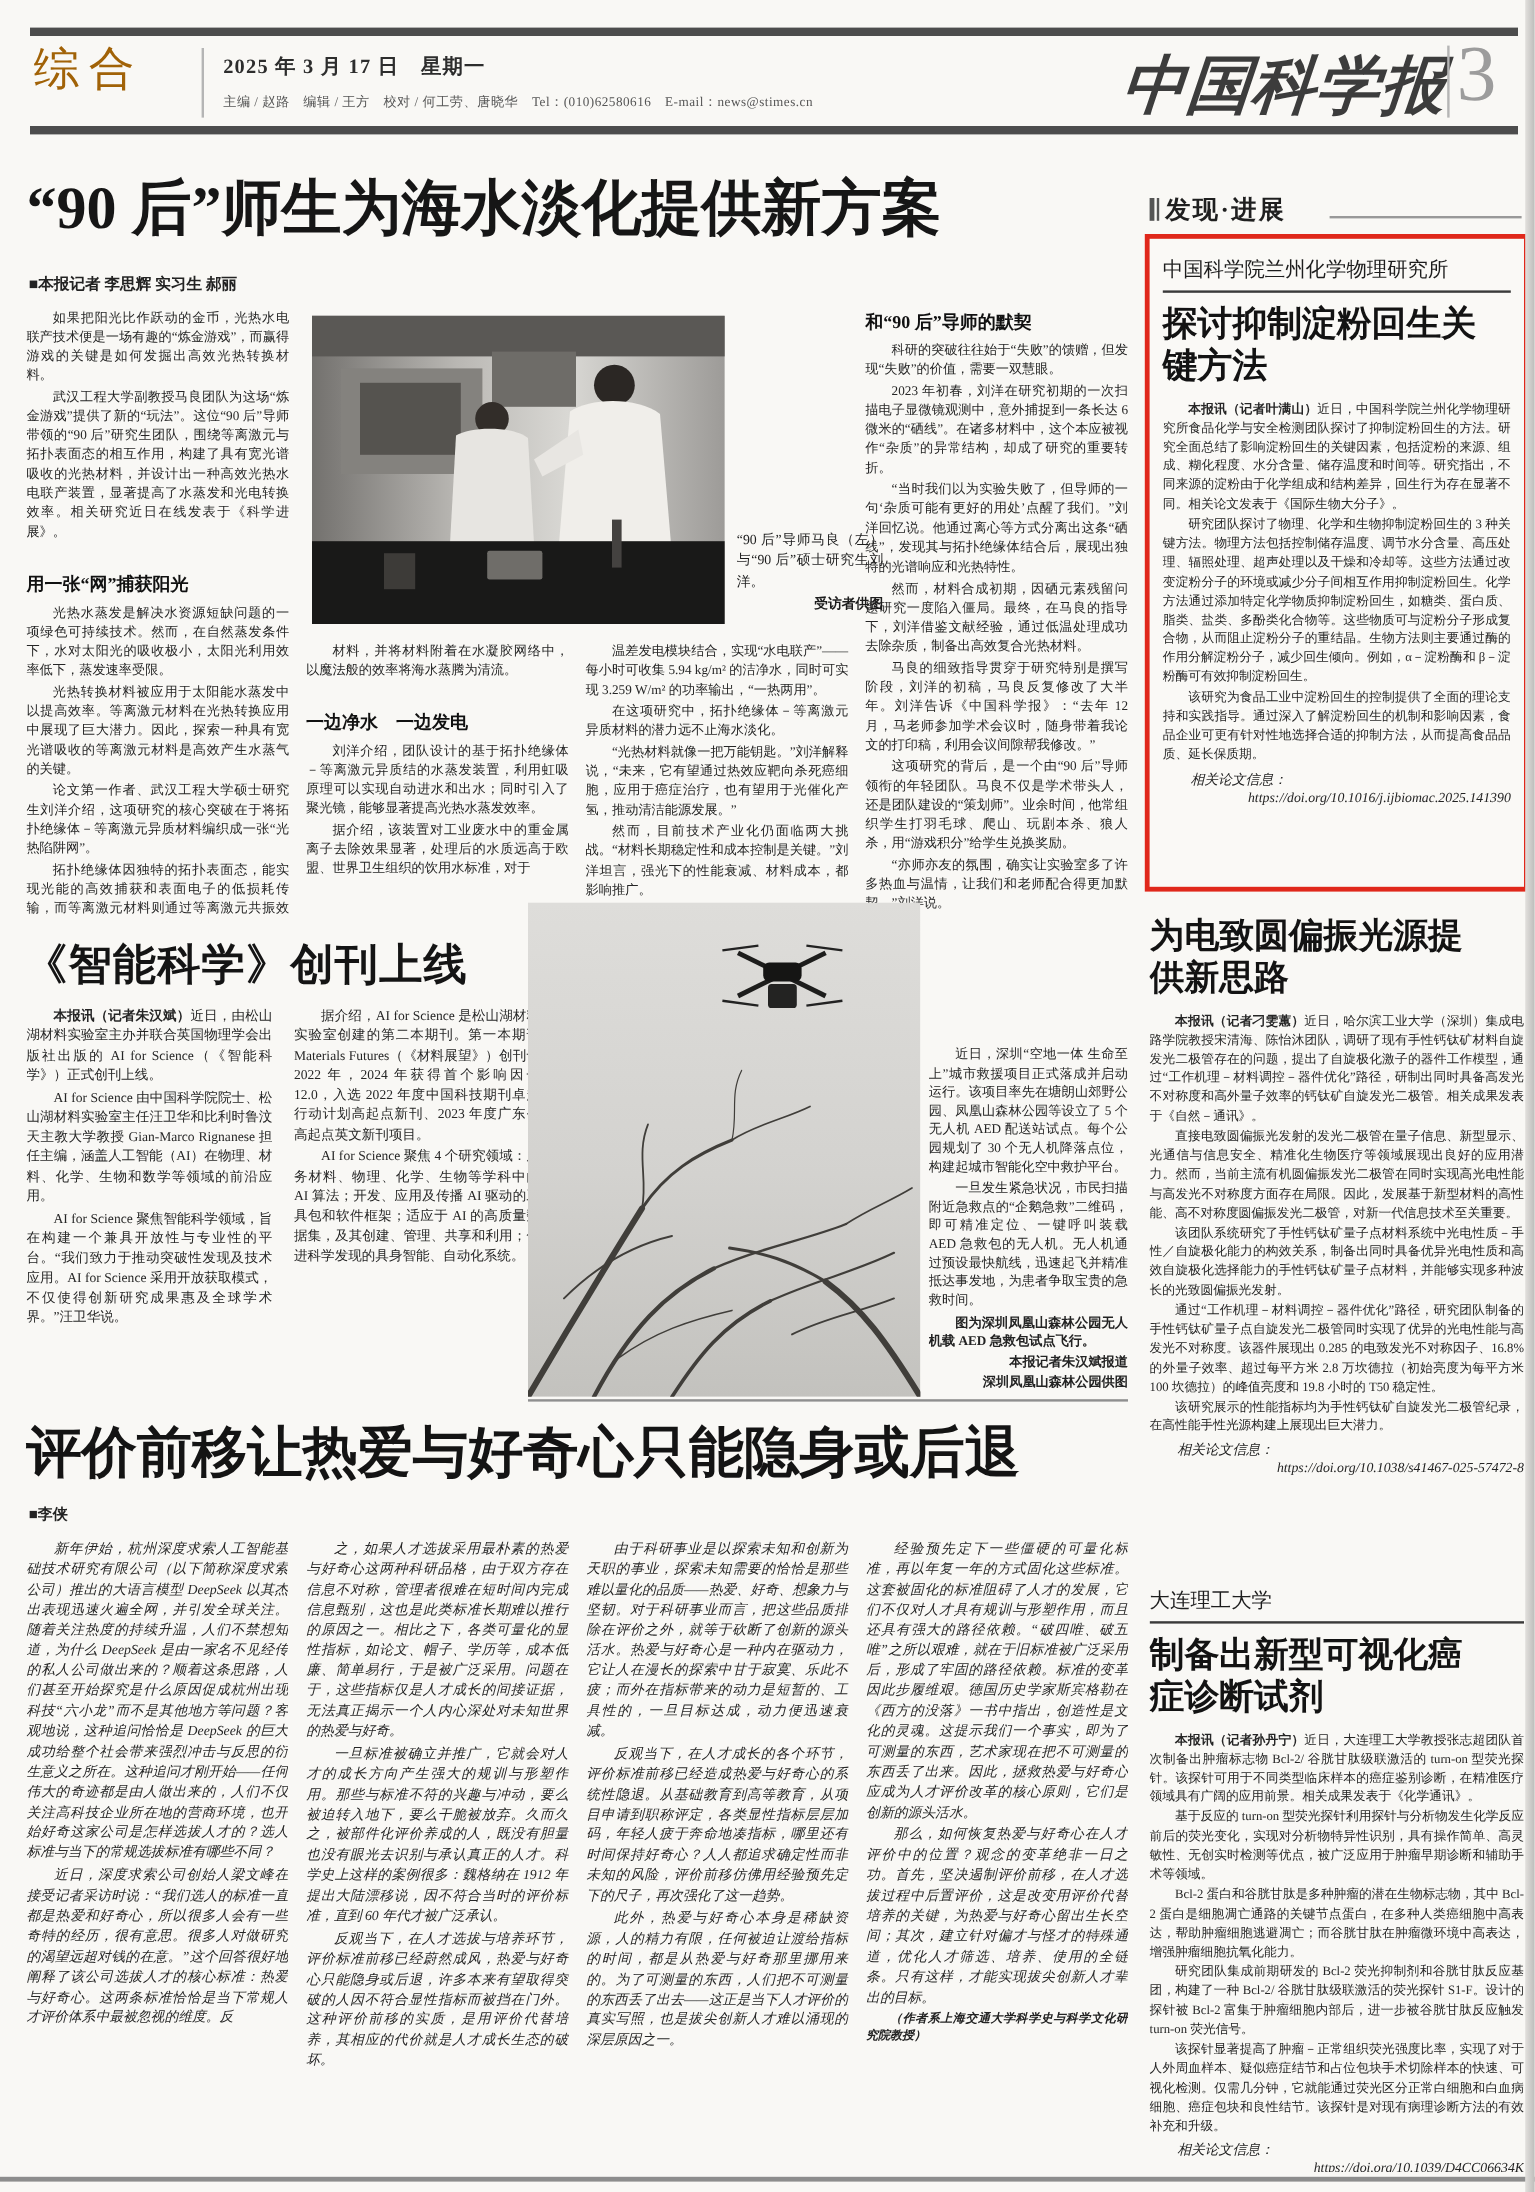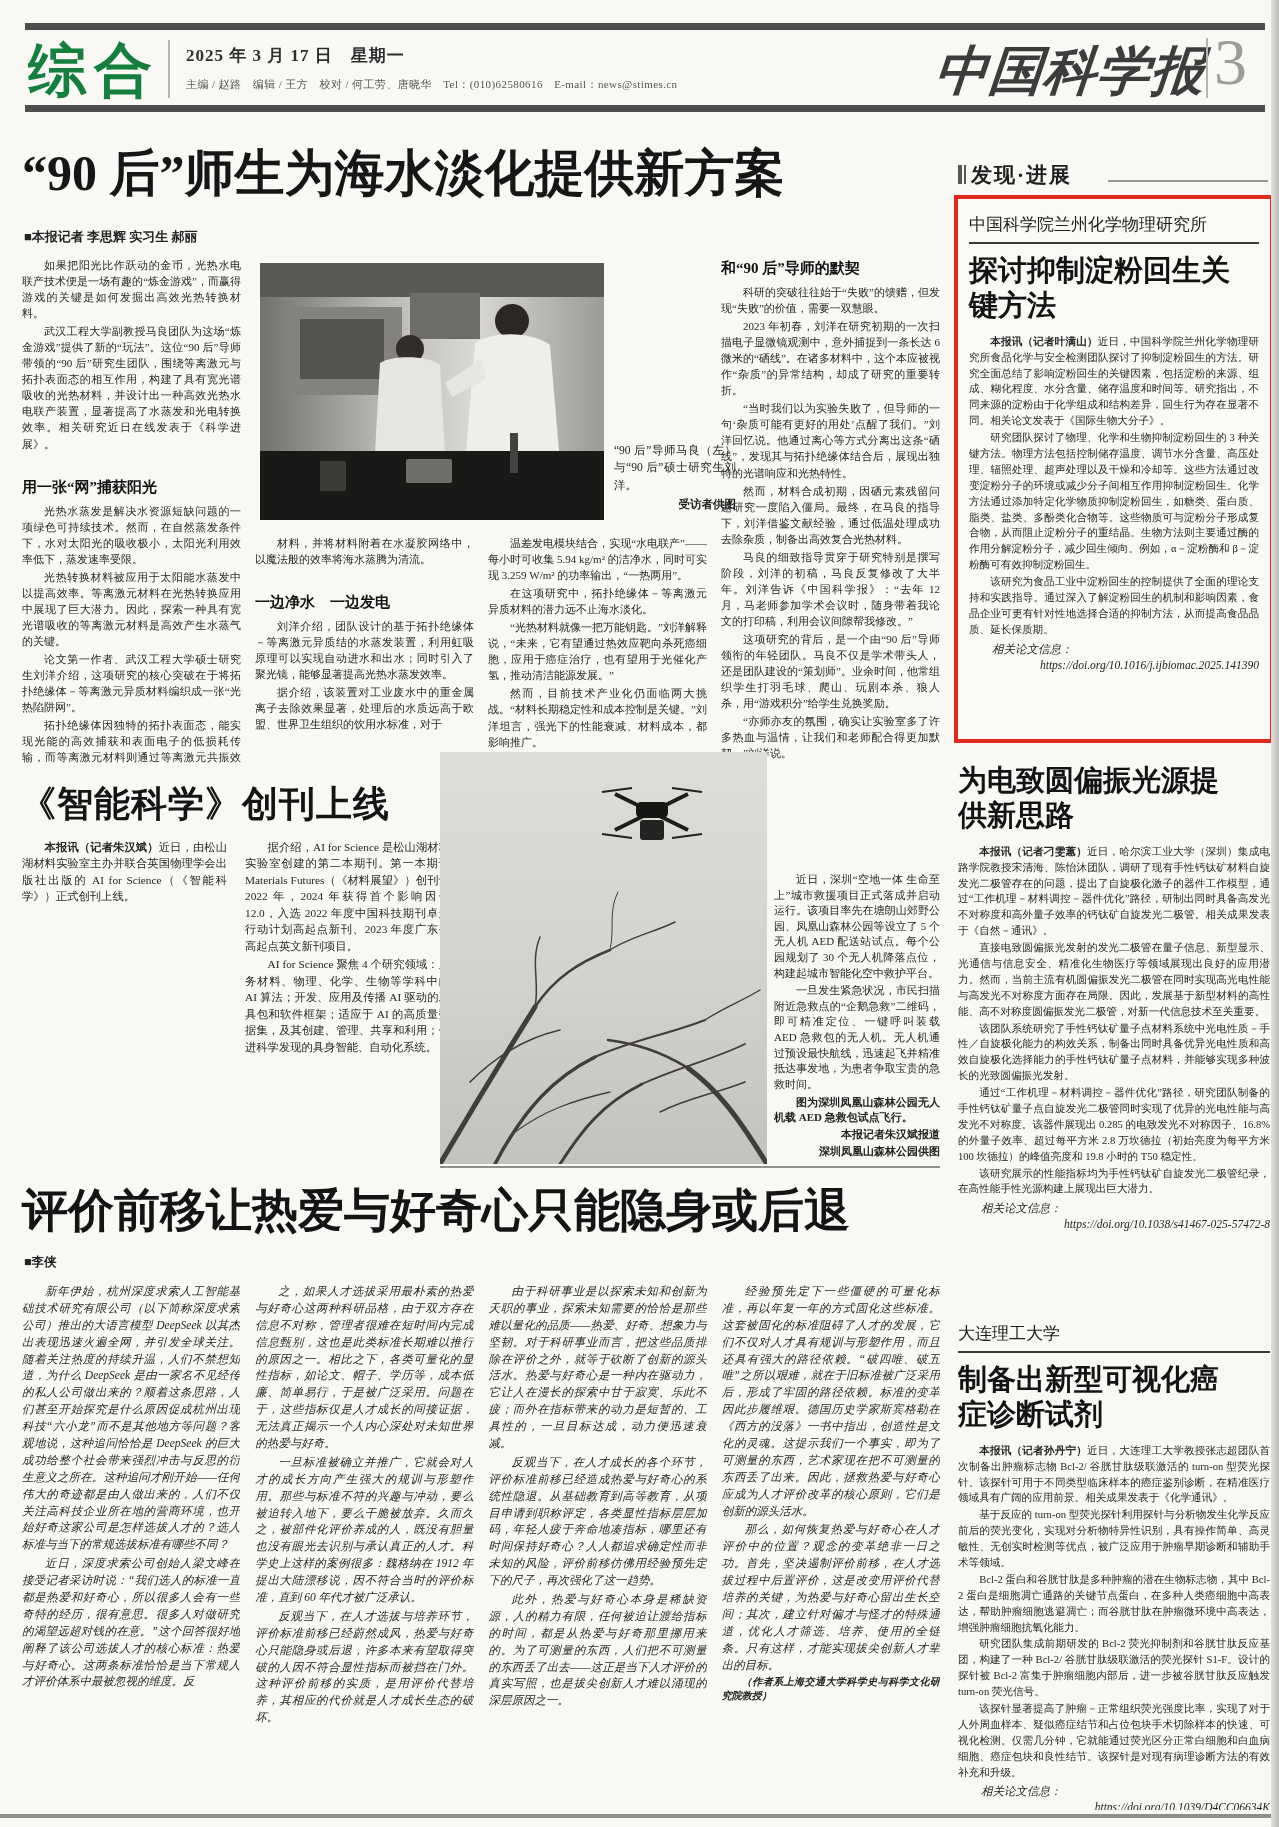--- a/index.html
+++ b/index.html
@@ -4,21 +4,21 @@
 <style>
   html,body{margin:0;padding:0;background:#e8e6e3;}
   .page{position:relative;width:1279px;height:1827px;background:#f9f8f5;
         font-family:"Liberation Serif","DejaVu Serif",serif;color:#232323;overflow:hidden;}
   .right-edge{position:absolute;right:0;top:0;width:8px;height:100%;
         background:linear-gradient(to right,#e2e0dd,#bdbcba);}
   .bar{position:absolute;left:25px;width:1240px;height:7px;background:#4d4d4d;}
   .top1{top:23px}.top2{top:105px}
   .bottom-bar{position:absolute;left:0;top:1814px;width:1279px;height:4px;background:#8d8d8d;}
 
-  .mh-section{position:absolute;left:28px;top:32px;font-size:58px;font-weight:700;color:#15803d;letter-spacing:8px;}
+  .mh-section{position:absolute;left:28px;top:32px;font-size:38px;font-weight:400;color:#a16207;letter-spacing:8px;}
   .mh-vline{position:absolute;width:2px;background:#b5b5b5;}
   .v1{left:168px;top:40px;height:58px}.v2{left:1206px;top:38px;height:60px}
   .mh-date{position:absolute;left:186px;top:44px;font-size:17px;font-weight:700;color:#2d2d2d;letter-spacing:1px;}
   .mh-staff{position:absolute;left:186px;top:77px;font-size:11px;color:#565656;letter-spacing:.4px;}
   .mh-paper{position:absolute;left:935px;top:36px;font-size:53px;font-weight:900;font-style:italic;
         color:#3c3c3c;transform:skewX(-5deg);letter-spacing:1px;}
   .mh-page{position:absolute;left:1214px;top:24px;font-size:66px;color:#9c9c9c;}
 
   .lead-hl{position:absolute;left:22px;top:140px;font-size:50px;font-weight:900;color:#161616;white-space:nowrap;}
   .lead-by{position:absolute;left:24px;top:228px;font-size:13px;font-weight:700;}
@@ -160,20 +160,24 @@
   </div>
   <div class="caption1">
     <span>“90 后”导师马良（左）与“90 后”硕士研究生刘洋。</span>
     <span class="credit">受访者供图</span>
   </div>
 
   <div class="j-hl">《智能科学》创刊上线</div>
   <div class="j-body">
     <div class="col">
       <p class="p-news"><b>本报讯（记者朱汉斌）</b><span>近日，由松山湖材料实验室主办并联合英国物理学会出版社出版的 AI for Science（《智能科学》）正式创刊上线。</span></p>
+      <div>
+          <p class="p-news">AI for Science 由中国科学院院士、松山湖材料实验室主任汪卫华和比利时鲁汶天主教大学教授 Gian-Marco Rignanese 担任主编，涵盖人工智能（AI）在物理、材料、化学、生物和数学等领域的前沿应用。</p>
+          <p class="p-news">AI for Science 聚焦智能科学领域，旨在构建一个兼具开放性与专业性的平台。“我们致力于推动突破性发现及技术应用。AI for Science 采用开放获取模式，不仅使得创新研究成果惠及全球学术界。”汪卫华说。</p>
+        </div>
     </div>
     <div class="col">
       <div>
           <p class="p-news">据介绍，AI for Science 是松山湖材料实验室创建的第二本期刊。第一本期刊 Materials Futures（《材料展望》）创刊于 2022 年，2024 年获得首个影响因子 12.0，入选 2022 年度中国科技期刊卓越行动计划高起点新刊、2023 年度广东省高起点英文新刊项目。</p>
           <p class="p-news">AI for Science 聚焦 4 个研究领域：服务材料、物理、化学、生物等学科中的 AI 算法；开发、应用及传播 AI 驱动的工具包和软件框架；适应于 AI 的高质量数据集，及其创建、管理、共享和利用；促进科学发现的具身智能、自动化系统。</p>
         </div>
     </div>
   </div>
 
   <div class="photo2">

